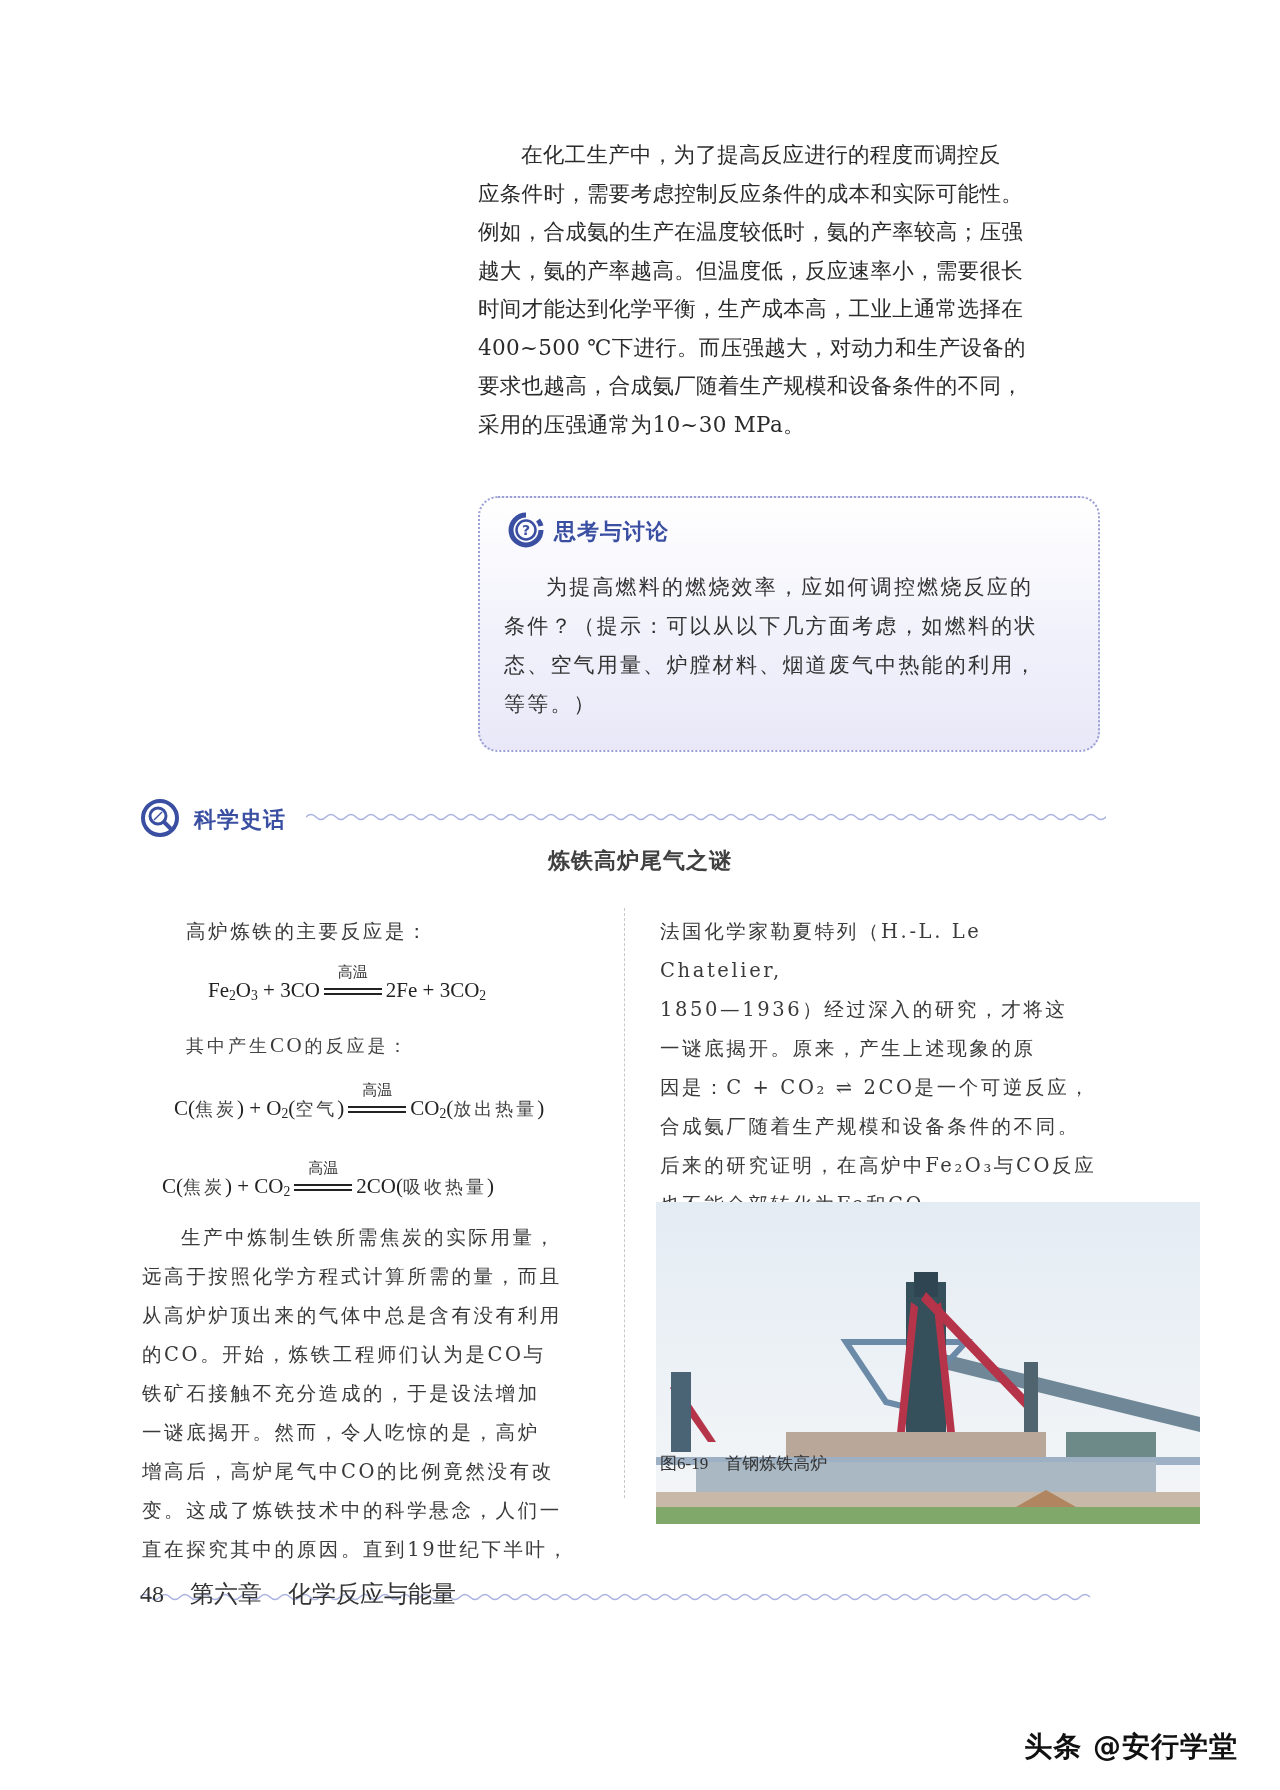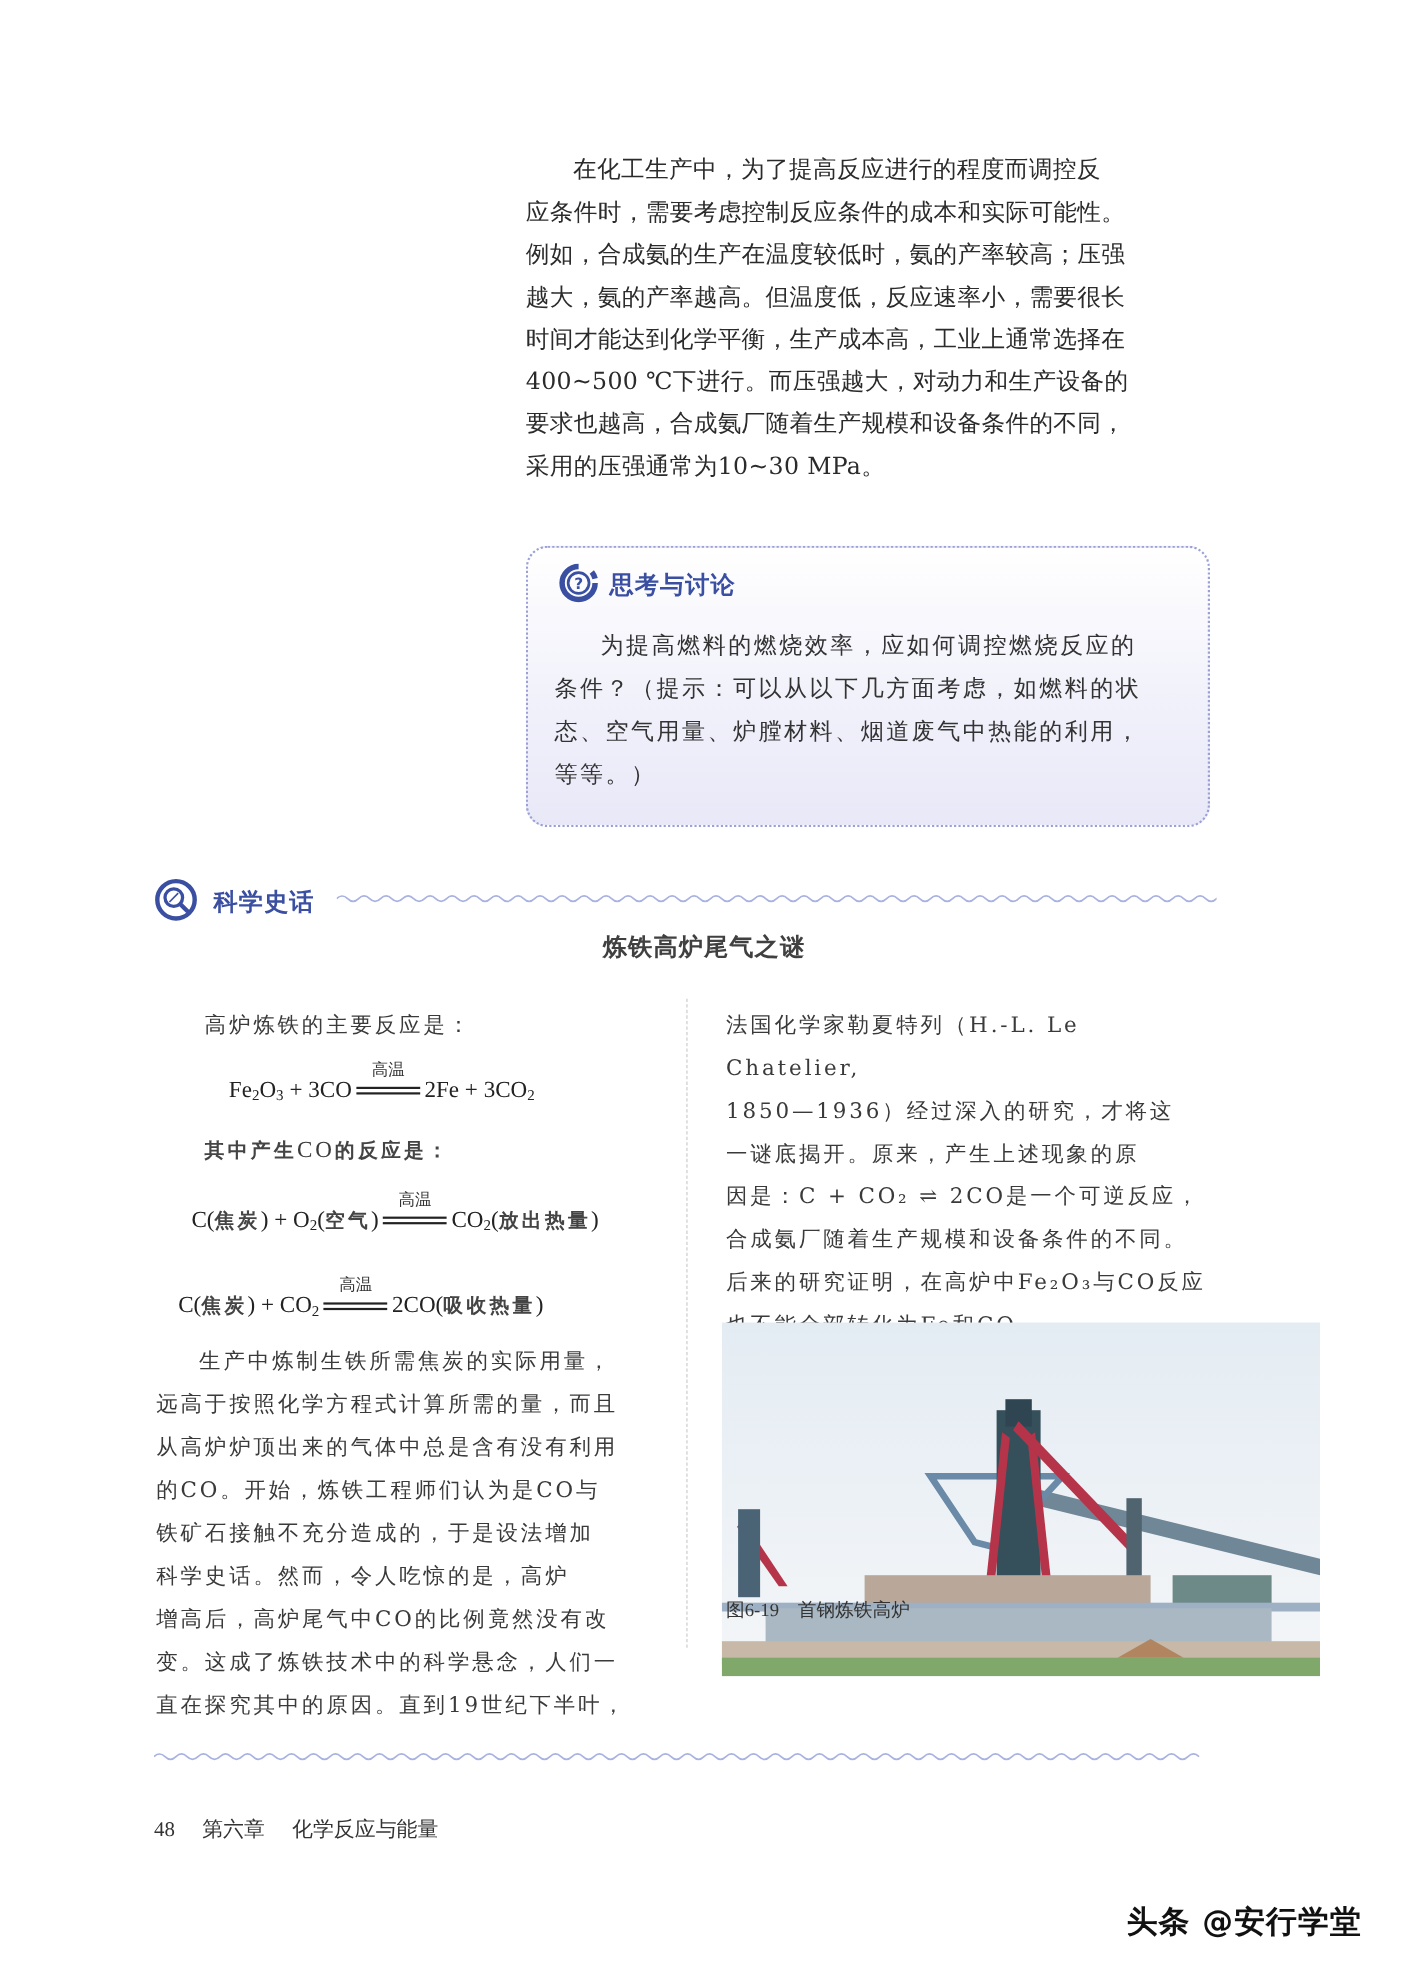--- a/index.html
+++ b/index.html
@@ -20,29 +20,29 @@
   .discuss-body { left:24px; top:70px; width:572px; font-size:21px; line-height:39px; letter-spacing:2.2px; color:#333; text-align:justify; }
 
   
   .hist-head { left:140px; top:798px; display:flex; align-items:center; gap:14px; }
   .hist-title { font-family:"DejaVu Sans", sans-serif; font-weight:bold; font-size:22px; color:#3a4fa2; letter-spacing:1px; }
   .wave { position:absolute; height:10px; }
   .story-title { left:0; width:1280px; top:846px; text-align:center; font-family:"DejaVu Sans", sans-serif;
                  font-size:22px; font-weight:bold; color:#404040; letter-spacing:1px; }
   .col { font-size:19.5px; line-height:39px; letter-spacing:2.6px; color:#3a3a3a; }
   .eq { font-family:"Liberation Serif", serif; font-size:21px; color:#222; position:absolute; white-space:nowrap; }
-  .cn-s { font-family:"DejaVu Serif", serif; font-size:18px; letter-spacing:3px; color:#444;font-weight:bold; }
+  .cn-s { font-family:"DejaVu Serif", serif; font-size:18px; letter-spacing:3px; color:#444; }
   .arrow { display:inline-block; position:relative; width:58px; height:10px; margin:0 4px; vertical-align:middle; }
   .arrow .l1, .arrow .l2 { position:absolute; left:0; right:0; height:2px; background:#222; }
   .arrow .l1 { top:1px; } .arrow .l2 { top:6px; }
   .arrow .cond { position:absolute; left:0; right:0; top:-24px; text-align:center; font-size:15px; font-family:Liberation Sans, sans-serif; color:#333; }
   .divider { left:624px; top:908px; width:0; height:590px; border-left:1px dashed #c7c7c7; }
   .photo { left:656px; top:1202px; width:544px; height:322px; overflow:hidden; }
   .caption { left:660px; top:1452px; font-size:17px; color:#333; font-family:"Liberation Serif", serif; }
-  .footer { left:140px; top:1650px; font-size:19px; color:#333; font-family:"Liberation Serif", serif; }
+  .footer { left:140px; top:1578px; font-size:24px; color:#333; font-family:"Liberation Serif", serif; }
   .footer span { margin-right:20px; }
   .watermark { right:42px; top:1728px; font-family:"DejaVu Sans", sans-serif; font-size:28px; color:#111; font-weight:bold;
                text-shadow:1px 1px 0 #fff, -1px -1px 0 #fff; letter-spacing:1px; }
 </style>
 </head>
 <body>
 
 <div class="abs para" style="left:478px; top:136px; width:630px;">
   <p class="indent">在化工生产中，为了提高反应进行的程度而调控反</p>
   <p>应条件时，需要考虑控制反应条件的成本和实际可能性。</p>
@@ -108,21 +108,21 @@
 <div class="eq" style="left:162px; top:1174px;">
   <span>C(</span><span class="cn-s">焦炭</span><span>) + CO<sub>2</sub></span><span class="arrow"><span class="cond">高温</span><span class="l1"></span><span class="l2"></span></span><span>2CO(</span><span class="cn-s">吸收热量</span><span>)</span>
 </div>
 
 <div class="abs col" style="left:142px; top:1218px; width:448px;">
   <div class="indent">生产中炼制生铁所需焦炭的实际用量，</div>
   <div>远高于按照化学方程式计算所需的量，而且</div>
   <div>从高炉炉顶出来的气体中总是含有没有利用</div>
   <div>的CO。开始，炼铁工程师们认为是CO与</div>
   <div>铁矿石接触不充分造成的，于是设法增加</div>
-  <div>科学史话。然而，令人吃惊的是，高炉</div>
+  <div>一谜底揭开。然而，令人吃惊的是，高炉</div>
   <div>增高后，高炉尾气中CO的比例竟然没有改</div>
   <div>变。这成了炼铁技术中的科学悬念，人们一</div>
   <div>直在探究其中的原因。直到19世纪下半叶，</div>
 </div>
 
 <div class="abs divider"></div>
 
 <div class="abs col" style="left:660px; top:912px; width:450px;">
   <div>法国化学家勒夏特列（H.-L. Le Chatelier,</div>
   <div>1850—1936）经过深入的研究，才将这</div>

